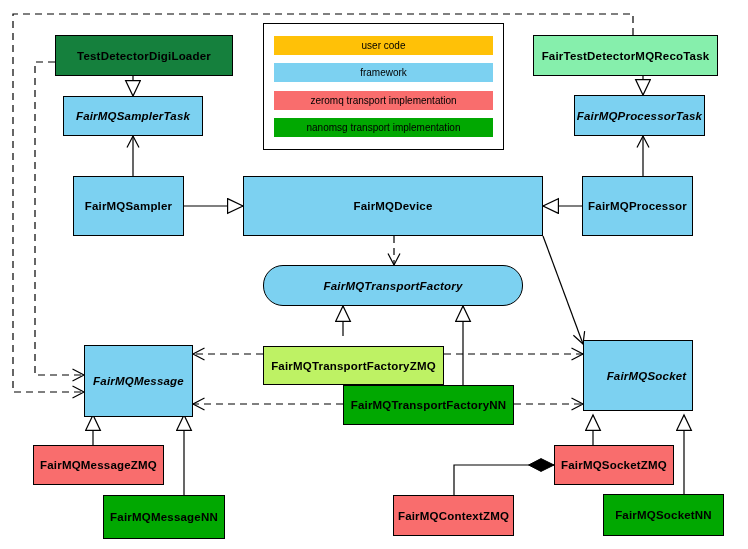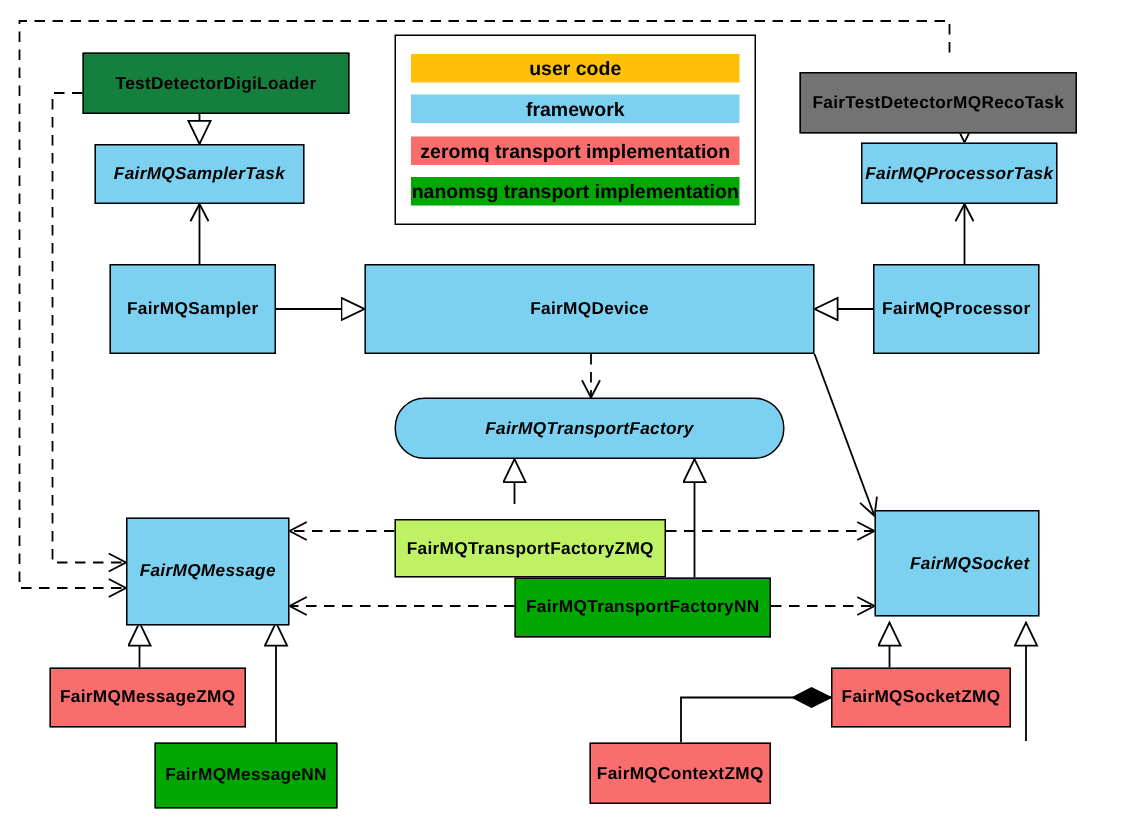--- a/index.html
+++ b/index.html
@@ -17,21 +17,21 @@
     white-space:nowrap;letter-spacing:.2px;
   }
   .node.abstract{font-style:italic;}
   .legend{
     position:absolute;box-sizing:border-box;border:1px solid #000;background:#fff;
     display:flex;flex-direction:column;justify-content:space-between;
     padding:12px 10px;
   }
   .legend-bar{
     height:19px;display:flex;align-items:center;justify-content:center;
-    font-size:13px;font-weight:bold;color:#000;white-space:nowrap;
+    font-size:10px;font-weight:normal;color:#000;white-space:nowrap;
   }
 </style>
 </head>
 <body>
 
 <div class="canvas">
 
   <svg class="edges" viewBox="0 0 748 549" xmlns="http://www.w3.org/2000/svg">
     <defs>
       <marker id="tri" markerUnits="userSpaceOnUse" markerWidth="18" markerHeight="17" refX="16" refY="8" orient="auto">
@@ -72,32 +72,33 @@
   </svg>
 
   <div class="legend" style="left:263px;top:23px;width:241px;height:127px">
     <div class="legend-bar" style="background-color: rgb(255, 193, 7);">user code</div>
     <div class="legend-bar" style="background-color: rgb(124, 209, 241);">framework</div>
     <div class="legend-bar" style="background-color: rgb(249, 109, 109);">zeromq transport implementation</div>
     <div class="legend-bar" style="background-color: rgb(1, 168, 1);">nanomsg transport implementation</div>
   </div>
 
   <div class="node" style="left: 55px; top: 35px; width: 178px; height: 41px; background-color: #15803d;">TestDetectorDigiLoader</div>
-  <div class="node" style="left: 533px; top: 48px; width: 185px; height: 41px; background-color: #737373;">FairTestDetectorMQRecoTask</div>
+  <div class="node" style="left: 533px; top: 35px; width: 185px; height: 41px; background-color: #86efac;">FairTestDetectorMQRecoTask</div>
 
   <div class="node abstract" style="left: 63px; top: 96px; width: 140px; height: 40px; background-color: rgb(124, 209, 241);">FairMQSamplerTask</div>
   <div class="node abstract" style="left: 574px; top: 95px; width: 131px; height: 41px; background-color: rgb(124, 209, 241);">FairMQProcessorTask</div>
   <div class="node" style="left: 73px; top: 176px; width: 111px; height: 60px; background-color: rgb(124, 209, 241);">FairMQSampler</div>
   <div class="node" style="left: 243px; top: 176px; width: 300px; height: 60px; background-color: rgb(124, 209, 241);">FairMQDevice</div>
   <div class="node" style="left: 582px; top: 176px; width: 111px; height: 60px; background-color: rgb(124, 209, 241);">FairMQProcessor</div>
   <div class="node abstract" style="left: 263px; top: 265px; width: 260px; height: 41px; background-color: rgb(124, 209, 241); border-radius: 20px;">FairMQTransportFactory</div>
   <div class="node abstract" style="left: 84px; top: 345px; width: 109px; height: 72px; background-color: rgb(124, 209, 241);">FairMQMessage</div>
   <div class="node abstract" style="left: 583px; top: 340px; width: 110px; height: 71px; background-color: rgb(124, 209, 241); padding-left: 17px;">FairMQSocket</div>
 
   <div class="node" style="left: 263px; top: 346px; width: 181px; height: 39px; background-color: #bef264;">FairMQTransportFactoryZMQ</div>
   <div class="node" style="left: 33px; top: 445px; width: 131px; height: 40px; background-color: rgb(249, 109, 109);">FairMQMessageZMQ</div>
   <div class="node" style="left: 554px; top: 445px; width: 120px; height: 40px; background-color: rgb(249, 109, 109);">FairMQSocketZMQ</div>
   <div class="node" style="left: 393px; top: 495px; width: 121px; height: 41px; background-color: rgb(249, 109, 109);">FairMQContextZMQ</div>
 
   <div class="node" style="left: 343px; top: 385px; width: 171px; height: 40px; background-color: rgb(1, 168, 1);">FairMQTransportFactoryNN</div>
   <div class="node" style="left: 103px; top: 495px; width: 122px; height: 44px; background-color: rgb(1, 168, 1);">FairMQMessageNN</div>
+  <div class="node" style="left: 603px; top: 494px; width: 121px; height: 42px; background-color: rgb(1, 168, 1);">FairMQSocketNN</div>
 
 </div>
 
 </body></html>

